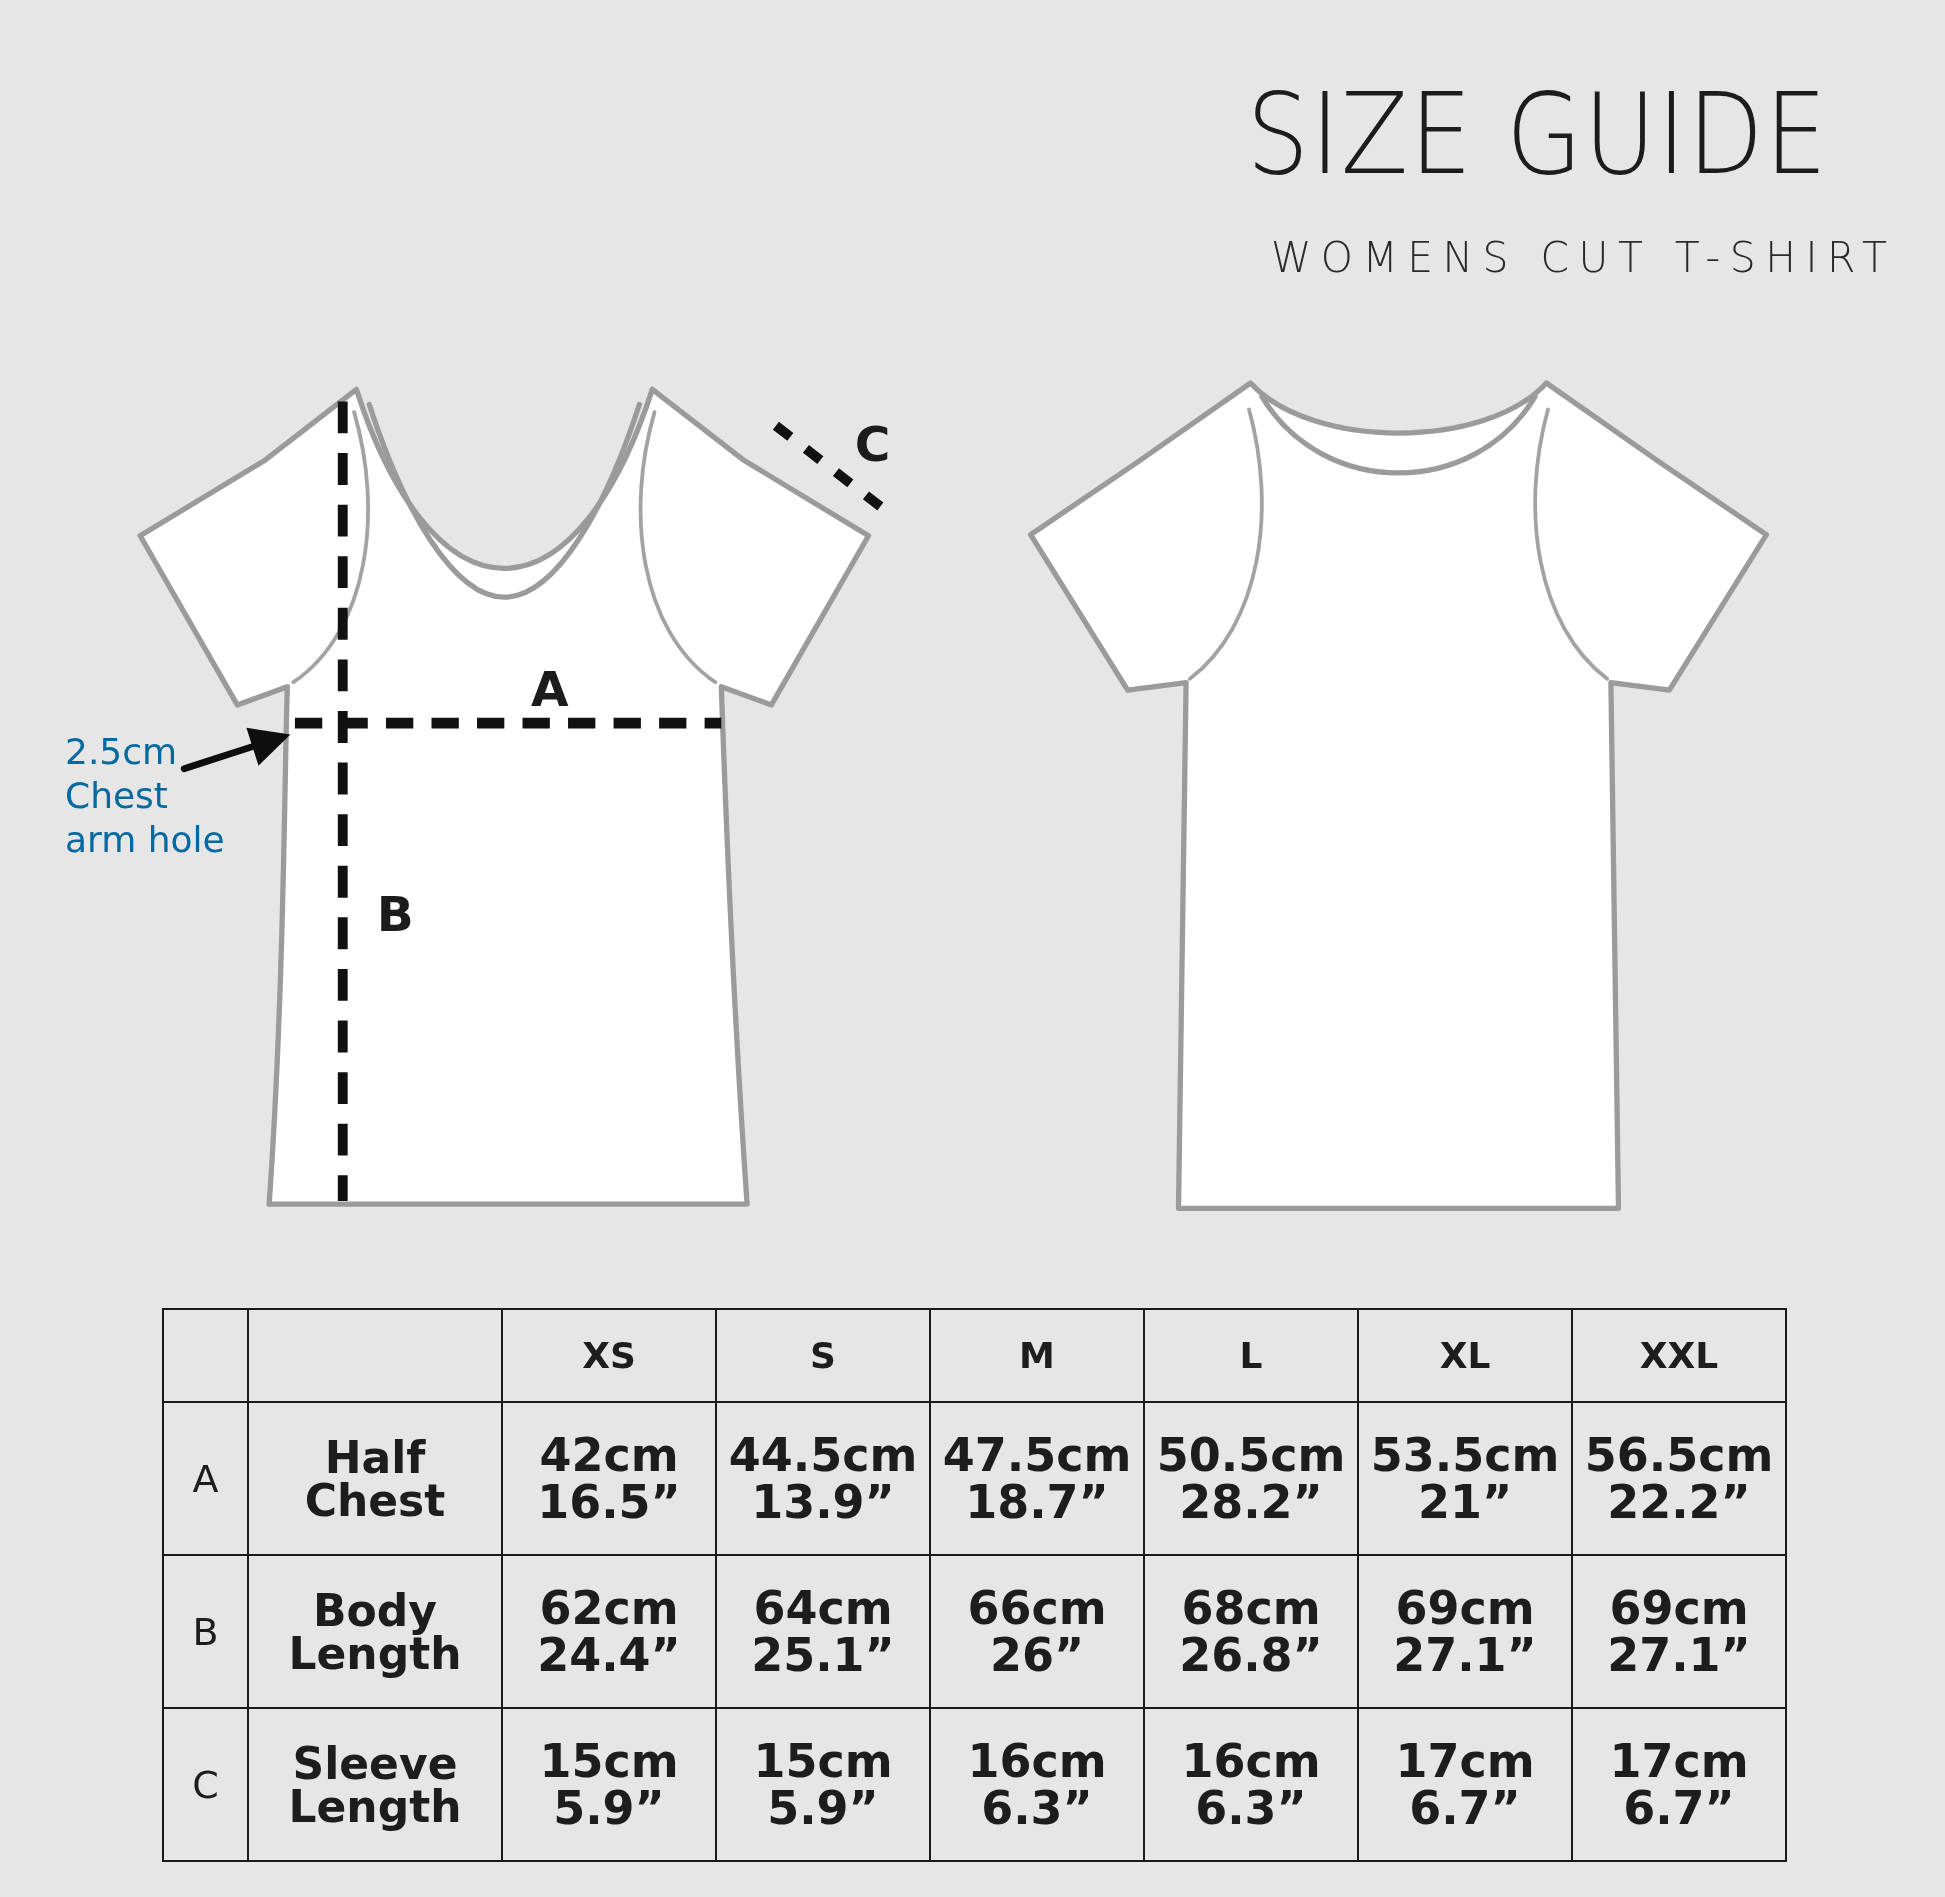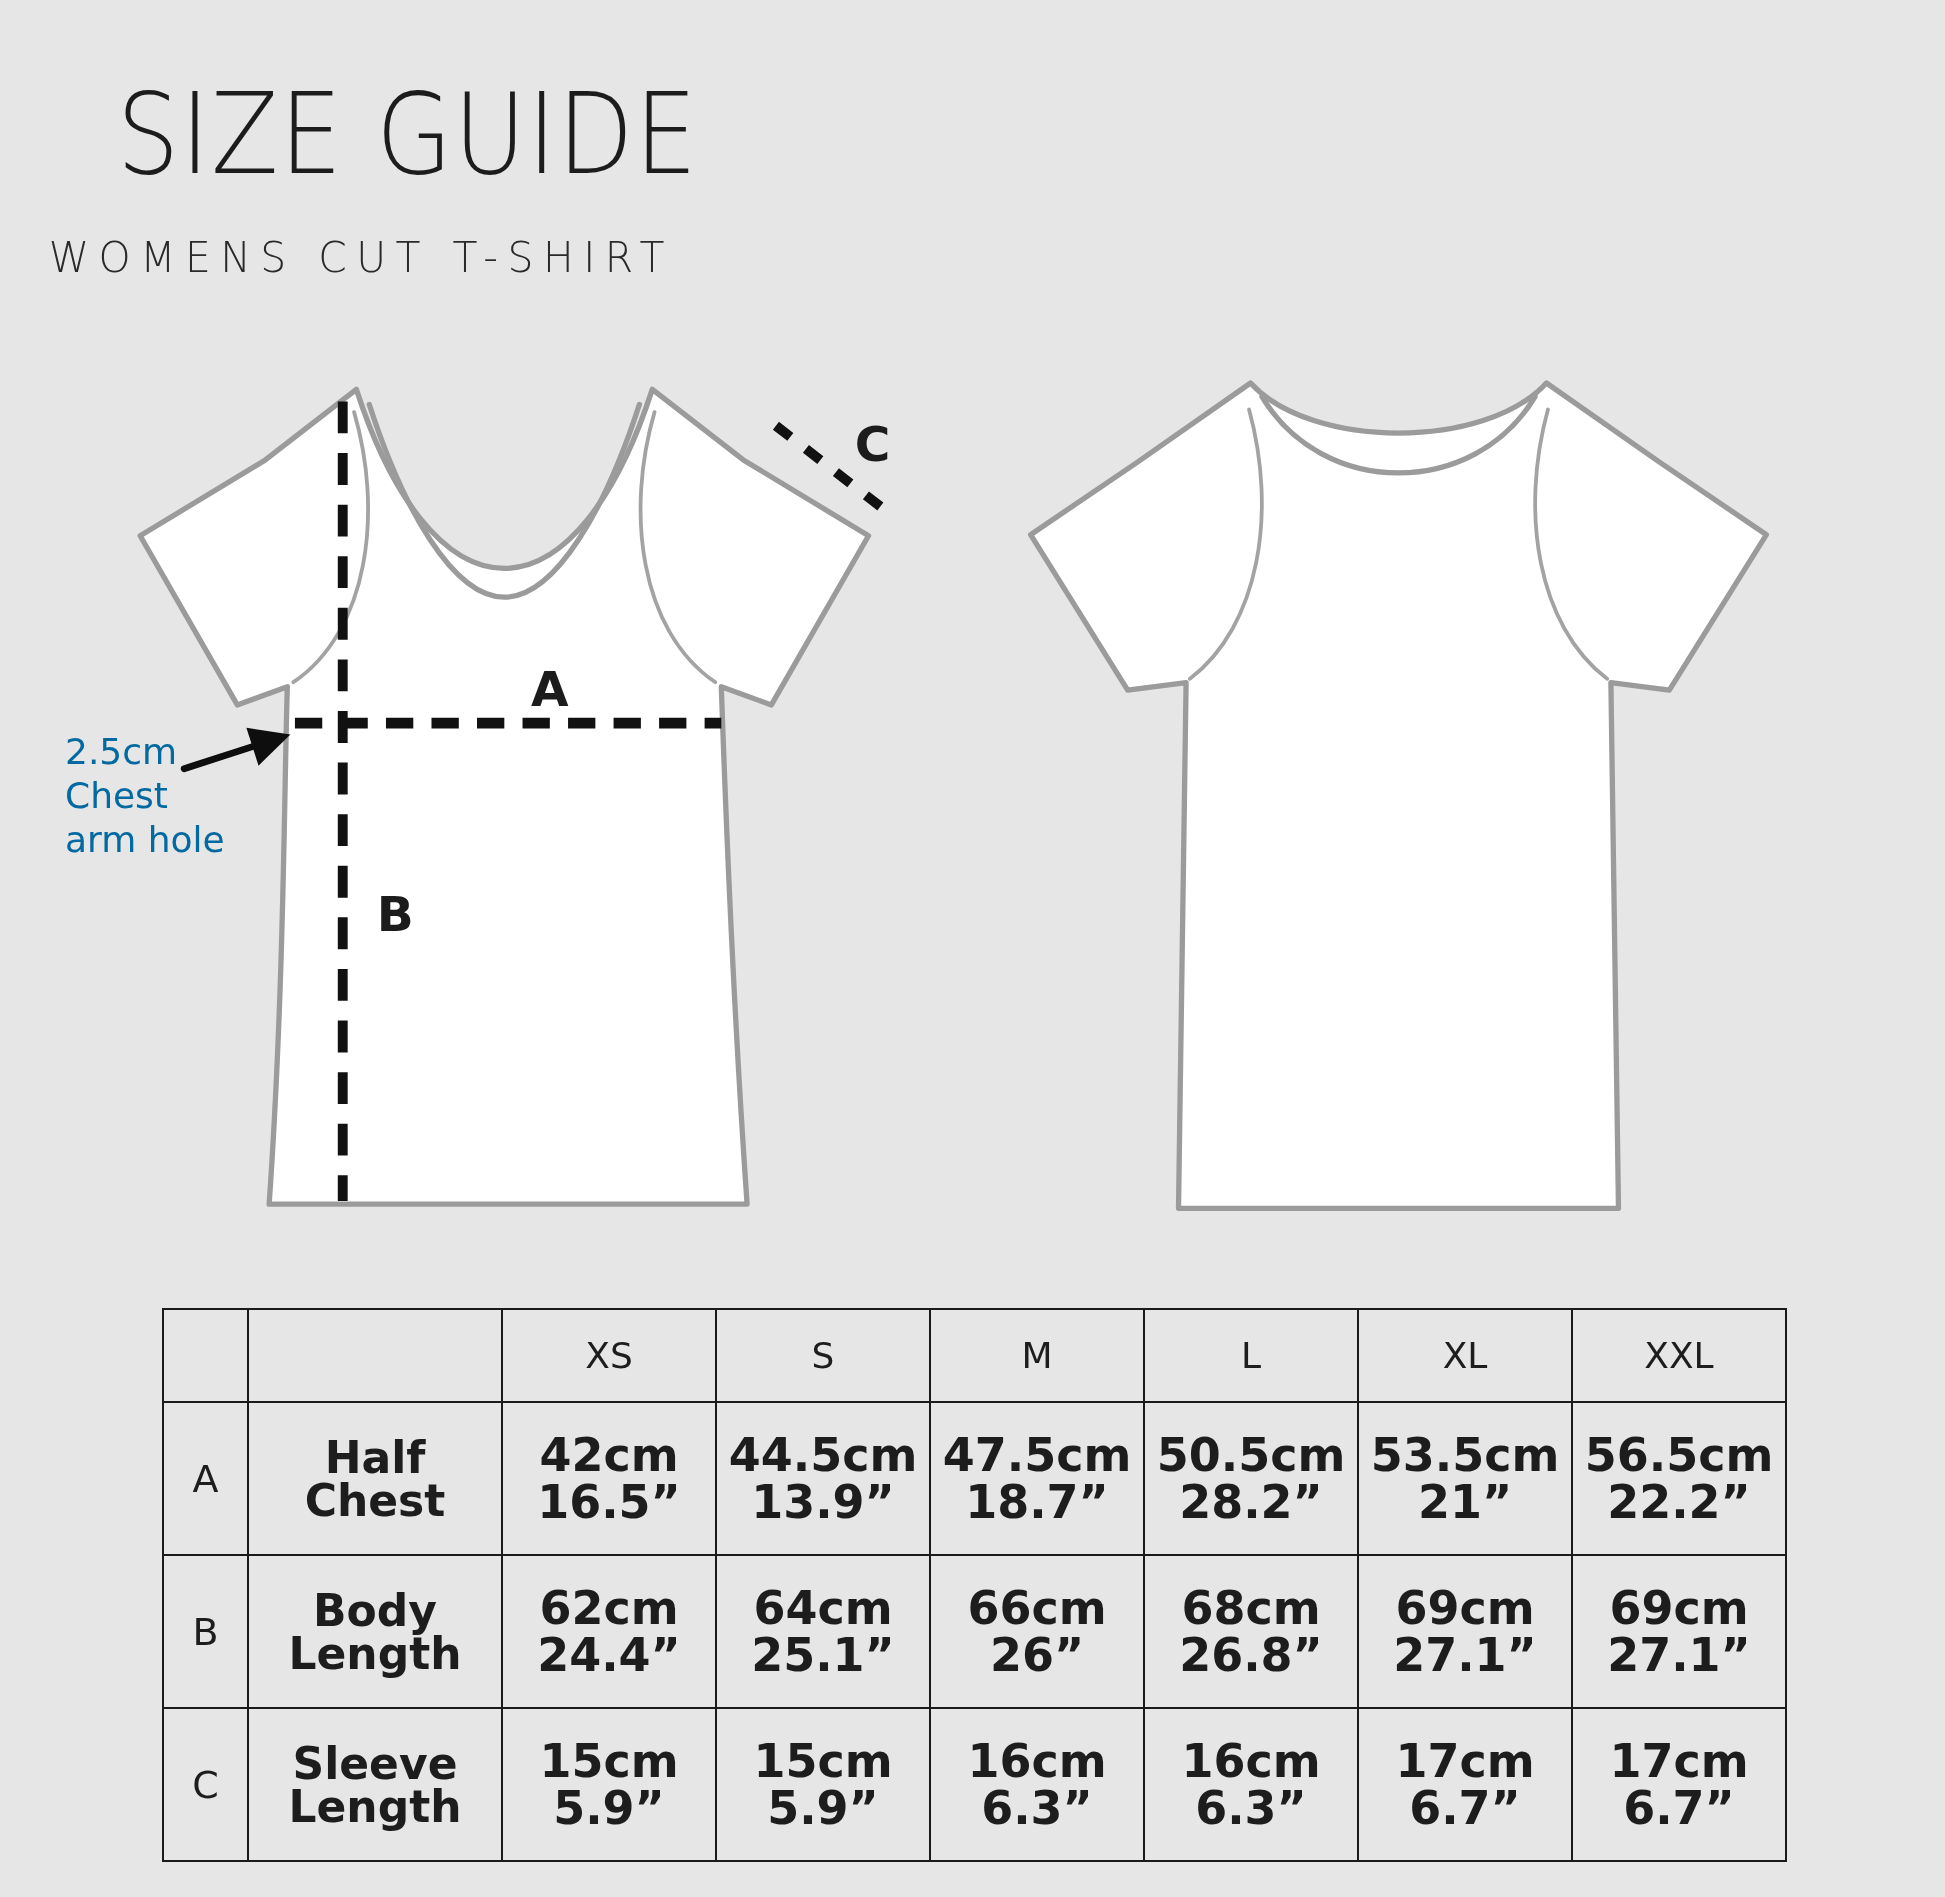--- a/index.html
+++ b/index.html
@@ -5,21 +5,21 @@
   :root{
     --bg:#e6e6e6; --ink:#1d1d1d; --shirt-outline:#9b9b9b; --shirt-fill:#ffffff;
     --table-border:#1a1a1a; --dash:#111111;
   }
   *{margin:0;padding:0;box-sizing:border-box;}
   html,body{background:var(--bg);}
   body{font-family:"DejaVu Sans","Liberation Sans",sans-serif;color:var(--ink);}
   .page{position:relative;width:1945px;height:1898px;background:var(--bg);overflow:hidden;}
 
   
-  .header{position:absolute;top:76px;left:0;width:100%;text-align:left;}
+  .header{position:absolute;top:76px;left:0;width:100%;text-align:right;}
   .title{font-size:112px;line-height:1.05;font-weight:200;letter-spacing:1.5px;color:#1c1c1c;
          transform:scaleX(0.88);transform-origin:center;}
   .subtitle{margin-top:38px;font-size:43px;font-weight:300;letter-spacing:10px;color:#2a2a2a;
          transform:scaleX(0.95);transform-origin:center;}
 
   
   .shirt-svg{position:absolute;overflow:visible;}
   .front-svg{left:125px;top:380px;}
   .back-svg{left:1023px;top:375px;}
   .outline{fill:var(--shirt-fill);stroke:var(--shirt-outline);stroke-width:7;stroke-linejoin:round;}
@@ -39,21 +39,21 @@
               font-weight:400;}
 
   
   .size-table{position:absolute;left:162px;top:1308px;border-collapse:collapse;table-layout:fixed;
               width:1624px;height:553px;}
   .size-table td{border:2.3px solid var(--table-border);text-align:center;vertical-align:middle;
                  padding:0;color:var(--ink);}
   .size-table .hdr-row td{height:93px;}
   .size-table .data-row td{height:153px;}
   .col-letter{width:85px;} .col-name{width:254px;} .col-size{width:214px;}
-  .size-hdr{font-weight:normal;font-size:36px;}
+  .size-hdr{font-weight:bold;font-size:36px;}
   .letter-cell{font-weight:400;font-size:38px;}
   .name-cell{font-weight:bold;font-size:44px;line-height:43px;}
   .val-cell{font-weight:700;font-size:46px;line-height:47px;}
 </style>
 </head>
 <body>
 
 <div class="page">
 
   <div class="header">

